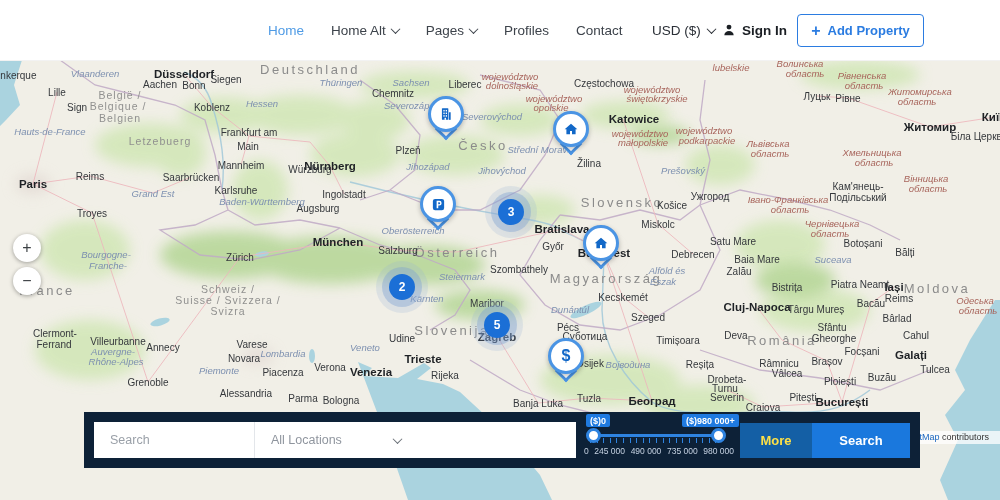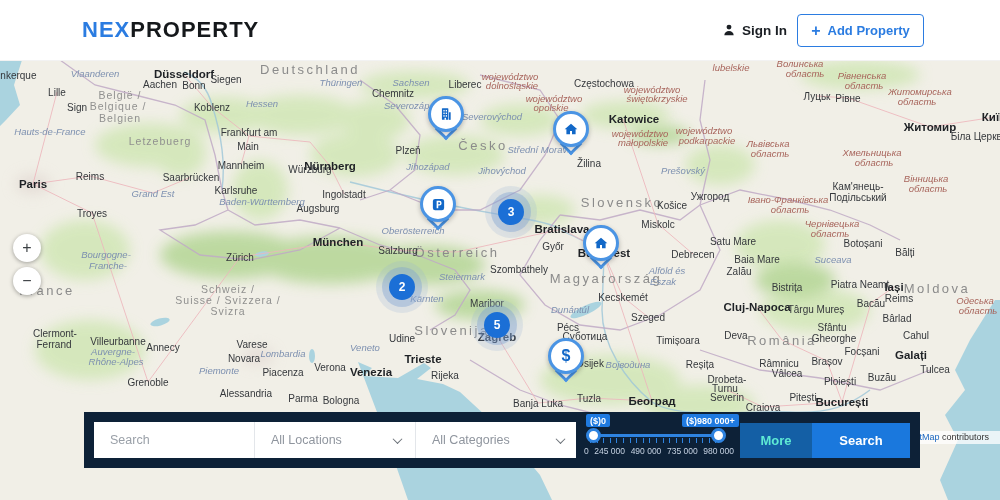--- a/index.html
+++ b/index.html
@@ -77,21 +77,21 @@
   .badge-max{left:598px;}
   .track{position:absolute;left:506px;top:22px;width:131px;height:3px;background:#2e83e0;border-radius:2px;}
   .ticks{position:absolute;left:506px;top:26px;width:131px;height:5px;
          background:repeating-linear-gradient(90deg,#2e83e0 0 1px,transparent 1px 6.6px);}
   .handle{position:absolute;top:16px;width:9px;height:9px;border:3px solid #2e83e0;border-radius:50%;
           background:#fff;cursor:pointer;z-index:4;}
   .handle-l{left:502px;}
   .handle-r{left:627px;}
   .tick-labels{position:absolute;left:500px;top:34px;width:150px;display:flex;justify-content:space-between;
                font-size:8.5px;color:#c6d2e2;}
-  .more-btn{position:absolute;left:656px;top:11px;width:72px;height:35px;background:#145fa5;color:#5eead4;
+  .more-btn{position:absolute;left:656px;top:11px;width:72px;height:35px;background:#145fa5;color:#fde047;
             font-size:13px;font-weight:600;display:flex;align-items:center;justify-content:center;cursor:pointer;}
   .search-btn{position:absolute;left:728px;top:11px;width:98px;height:35px;background:#1a78dd;color:#fff;
               font-size:13px;font-weight:600;display:flex;align-items:center;justify-content:center;cursor:pointer;}
 </style>
 </head>
 <body>
 
 <div class="stage">
 
   <div class="map">
@@ -421,21 +421,43 @@
         <div class="cluster" style="left: 484px; top: 252px;">5</div>
       </div>
 
     <div class="zoom-btn" style="top:174px">+</div>
     <div class="zoom-btn" style="top:207px">−</div>
 
     <div class="attribution"><span class="link">StreetMap</span><span> contributors</span></div>
   </div>
 
   <div class="header">
-    <div class="logo"><span class="p1">NEX</span><span class="p2">PROPERTY</span></div>
+    <div class="nav" id="nav">
+        <div class="nav-item active">
+          <span>Home</span>
+        </div>
+        <div class="nav-item">
+          <span>Home Alt</span>
+          <span class="chev"></span>
+        </div>
+        <div class="nav-item">
+          <span>Pages</span>
+          <span class="chev"></span>
+        </div>
+        <div class="nav-item">
+          <span>Profiles</span>
+        </div>
+        <div class="nav-item">
+          <span>Contact</span>
+        </div>
+      </div>
+    <div class="currency">
+      <span>USD ($)</span>
+      <span class="chev"></span>
+    </div>
     <div class="signin">
       <svg width="14" height="14" viewBox="0 0 24 24" fill="#1b1f24">
         <circle cx="12" cy="7" r="4.2"></circle>
           <path d="M4 21c0-4.4 3.6-7.2 8-7.2s8 2.8 8 7.2z"></path>
         </svg>
       <span>Sign In</span>
     </div>
     <div class="add-btn">
       <span class="plus">+</span>
       <span>Add Property</span>
@@ -443,26 +465,20 @@
   </div>
 
   <div class="panel">
     <div class="white-bar">
       <div class="wb-sec">
         <input class="search-input" type="text" placeholder="Search" style="">
       </div>
       <div class="wb-sec">
         <div class="select">
           <span>All Locations</span>
-          <span class="chev"></span>
-        </div>
-      </div>
-      <div class="wb-sec">
-        <div class="select" style="width:162px">
-          <span>All Categories</span>
           <span class="chev"></span>
         </div>
       </div>
     </div>
 
     <span class="badge badge-min">($)0</span>
     <span class="badge badge-max">($)980 000+</span>
     <div class="track"></div>
     <div class="ticks"></div>
     <div class="handle handle-l"></div>

